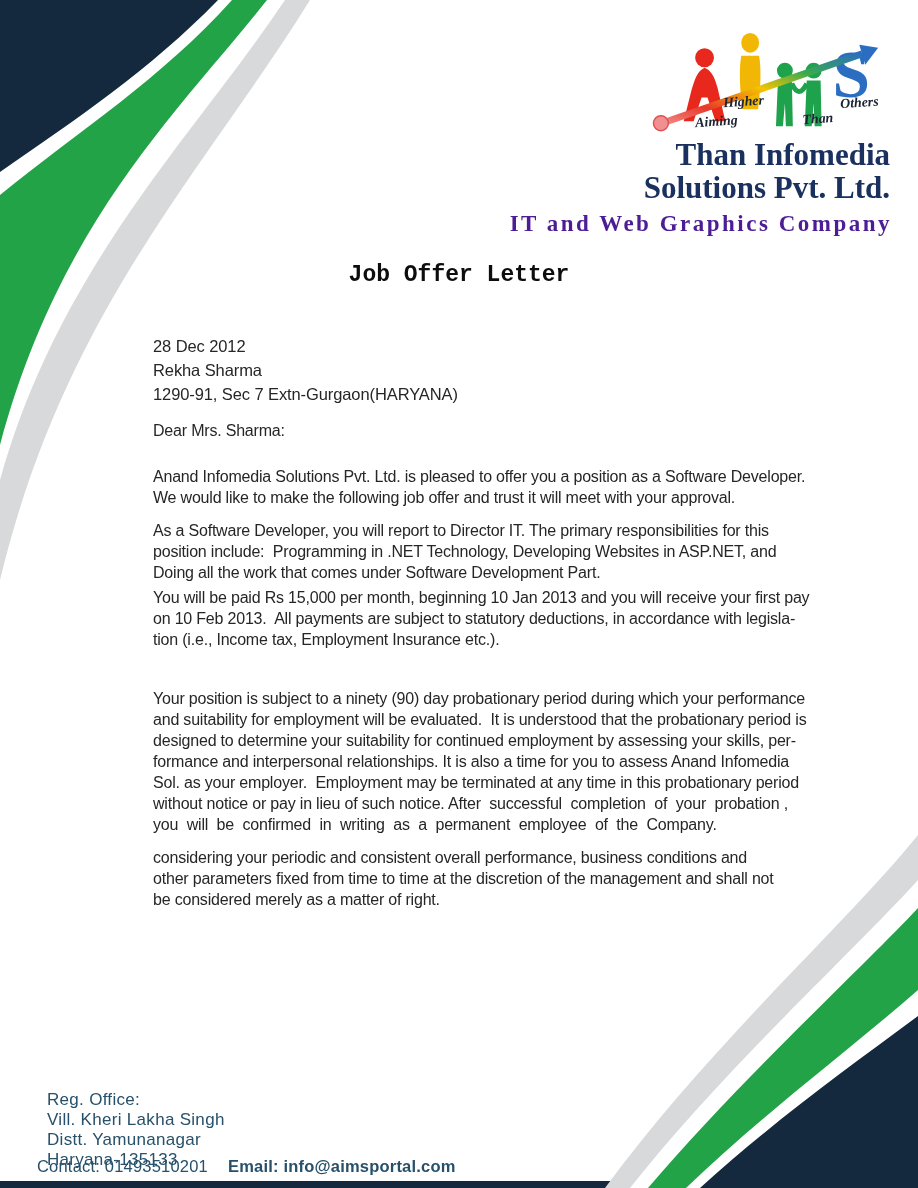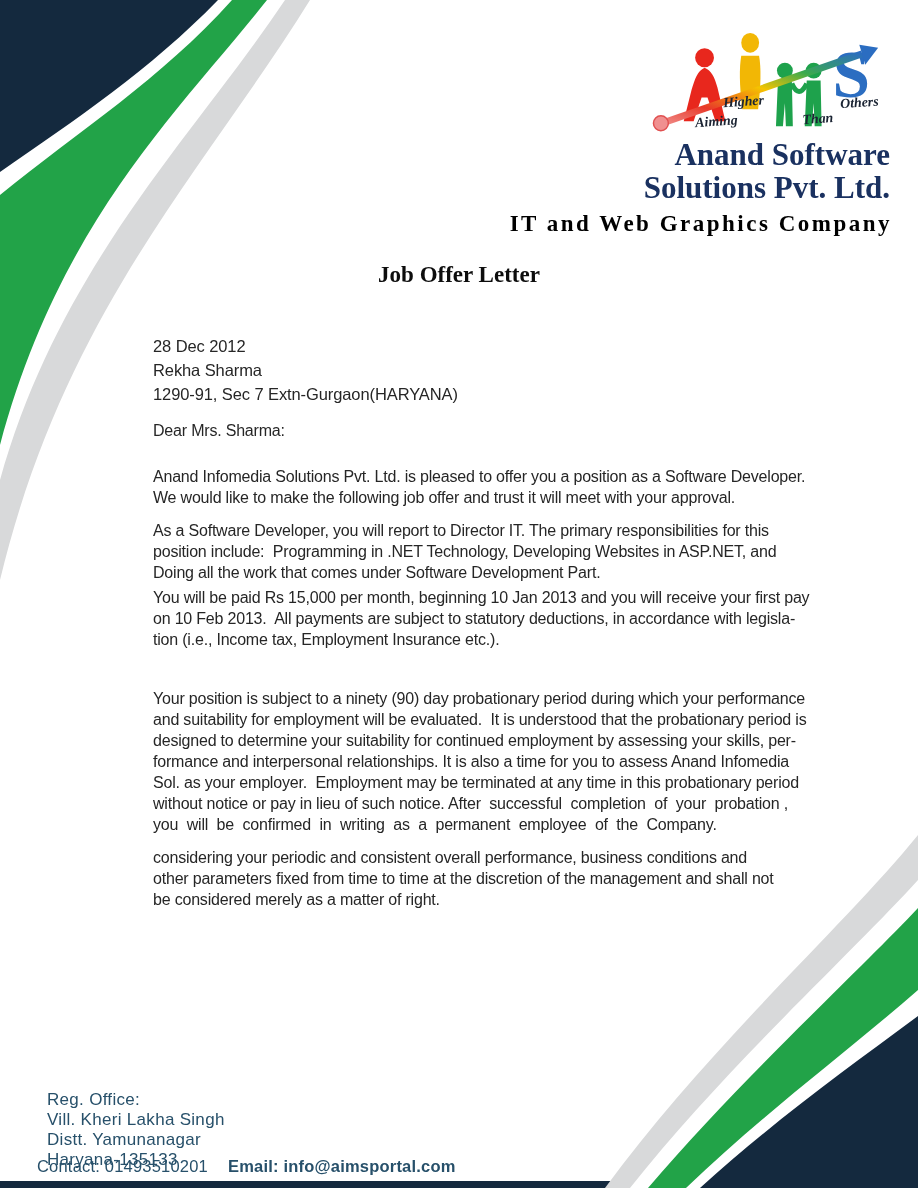--- a/index.html
+++ b/index.html
@@ -26,27 +26,27 @@
   
   .logo-svg{position:absolute;left:648px;top:24px;width:248px;height:124px;z-index:2;}
   .company-name{
     position:absolute;right:28px;top:138px;text-align:right;z-index:2;
     font-family:"Liberation Serif",serif;font-weight:bold;
     font-size:31px;line-height:33px;color:var(--brand-navy);
   }
   .brand-subtitle{
     position:absolute;right:26px;top:211px;text-align:right;z-index:2;
     font-family:"Liberation Serif",serif;font-weight:bold;
-    font-size:23px;letter-spacing:2.5px;color:#000000;
+    font-size:23px;letter-spacing:2.5px;color:#4c1d95;
   }
 
   
   .letter-title{
     position:absolute;left:0;top:262px;width:918px;text-align:center;
-    font-family:Liberation Serif, serif;font-weight:bold;
+    font-family:Liberation Mono, monospace;font-weight:bold;
     font-size:23px;color:#0d0d0d;
   }
   .body-text{font-size:16px;line-height:21px;color:var(--body-ink);letter-spacing:-0.2px;margin-left:43px;}
   .line{white-space:pre;}
   .date-block{left:110px;top:334px;line-height:24px;font-size:16.5px;letter-spacing:-0.1px;}
   .salutation{left:110px;top:420px;}
   .para{left:110px;width:720px;}
   .p1{top:466px;} .p2{top:520px;} .p3{top:587px;} .p4{top:688px;} .p5{top:847px;}
 
   
@@ -126,21 +126,21 @@
 
     <g font-family="Liberation Serif, serif" font-style="italic" font-weight="bold" font-size="14" fill="#1b2433">
       <text x="48" y="104" transform="rotate(-4 48 104)">Aiming</text>
       <text x="76" y="84" transform="rotate(-4 76 84)">Higher</text>
       <text x="156" y="101" transform="rotate(-4 156 101)">Than</text>
       <text x="194" y="85" transform="rotate(-4 194 85)">Others</text>
     </g>
   </svg>
 
   <div class="company-name">
-    <div>Anand Software</div>
+    <div>Than Infomedia</div>
     <div>Solutions Pvt. Ltd.</div>
   </div>
   <div class="brand-subtitle">IT and Web Graphics Company</div>
 
   <div class="letter-title">Job Offer Letter</div>
 
   <div class="layer date-block body-text">
     <div class="line">28 Dec 2012</div>
     <div class="line">Rekha Sharma</div>
     <div class="line">1290-91, Sec 7 Extn-Gurgaon(HARYANA)</div>

